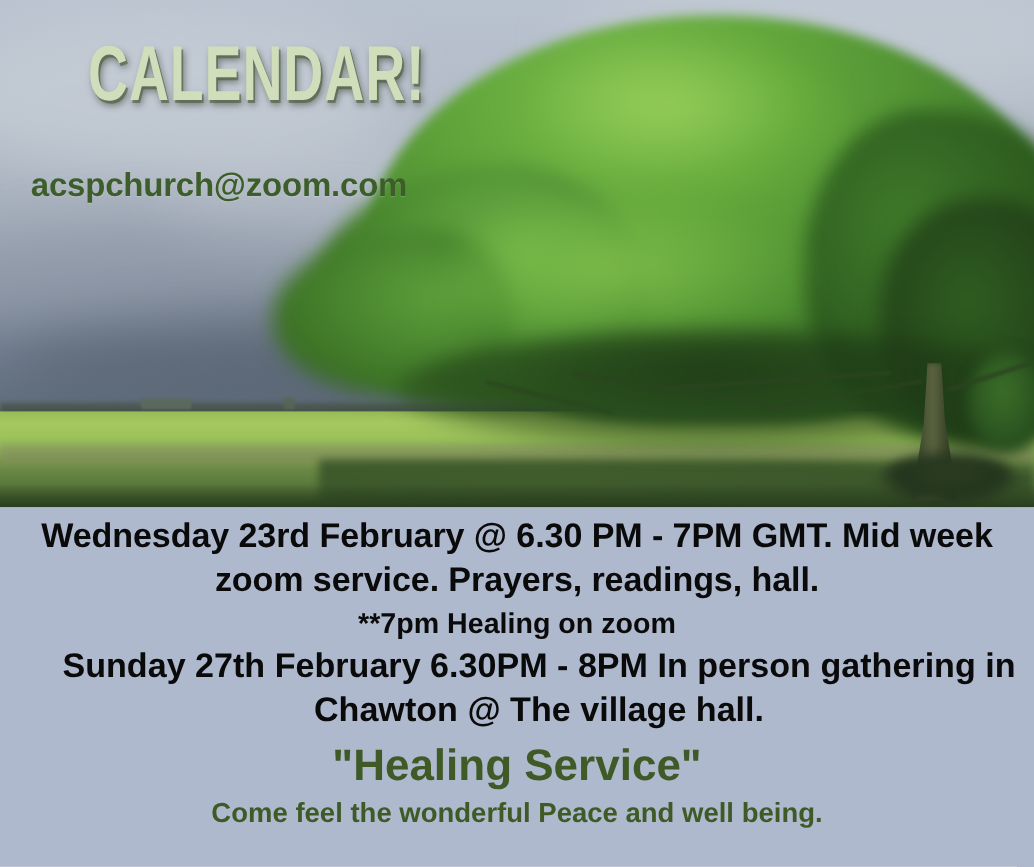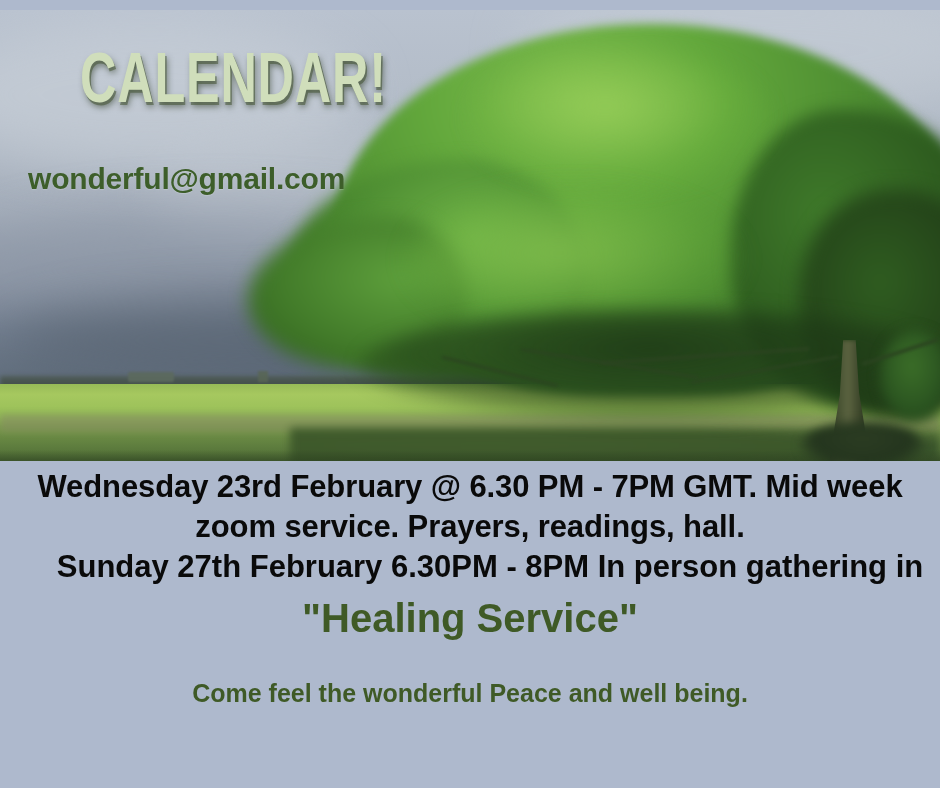--- a/index.html
+++ b/index.html
@@ -11,21 +11,21 @@
   }
   #poster{
     position:relative;
     width:940px; height:788px;
     background:#aeb9cd;
     overflow:hidden;
   }
 
   
   #photo{
-    position:absolute; left:0; top:10px; width:940px; height:481px;
+    position:absolute; left:0; top:0; width:940px; height:481px;
     overflow:hidden;
     background:linear-gradient(180deg,
         #b9c2cf 0%,
         #b4bdc9 16%,
         #aeb7c3 30%,
         #a3acb9 42%,
         #8d97a6 55%,
         #737f90 66%,
         #63707f 76%,
         #5d6a79 82%);
@@ -215,21 +215,21 @@
   #ln4, #ln5{ font-size:31px; line-height:40px;margin-left:40px; }
   #ln4{ margin-top:0px; }
   #svc{
     font-family:"Liberation Sans Narrow","Liberation Sans", sans-serif;
     font-weight:bold; font-size:40px; line-height:52px;
     color:#3f5a26; white-space:nowrap; margin-top:5px;
   }
   #sub{
     font-family:"Liberation Sans Narrow","Liberation Sans", sans-serif;
     font-weight:bold; font-size:25px; line-height:34px;
-    color:#3f5a26; white-space:nowrap;margin-top:32px;
+    color:#3f5a26; white-space:nowrap;
   }
 </style>
 </head>
 <body>
 
 <div id="poster">
 
   <div id="photo">
     <div class="cloud" id="cl1"></div>
     <div class="cloud" id="cl4"></div>
@@ -261,25 +261,27 @@
       <div class="limb" id="lb1"></div>
       <div class="limb" id="lb3"></div>
       <div class="limb" id="lb4"></div>
       <div class="limb" id="lb5"></div>
       <div id="trunk"></div>
       <div id="rootmass"></div>
     </div>
 
     <div id="calendar-title">CALENDAR!</div>
 
-    <div id="email">wonderful@gmail.com</div>
+    <div id="email">acspchurch@zoom.com</div>
   </div>
 
   <div id="panel">
     <div class="blk" id="ln1">Wednesday 23rd February @ 6.30 PM - 7PM GMT. Mid week</div>
     <div class="blk" id="ln2">zoom service.   Prayers, readings, hall.</div>
+    <div class="blk" id="ln3">**7pm Healing on zoom</div>
     <div class="blk" id="ln4">Sunday 27th February 6.30PM - 8PM In person gathering in</div>
+    <div class="blk" id="ln5">Chawton @ The village hall.</div>
 
     <div id="svc">"Healing Service"</div>
     <div id="sub">Come feel the wonderful Peace and well being.</div>
   </div>
 
 </div>
 
 </body></html>

